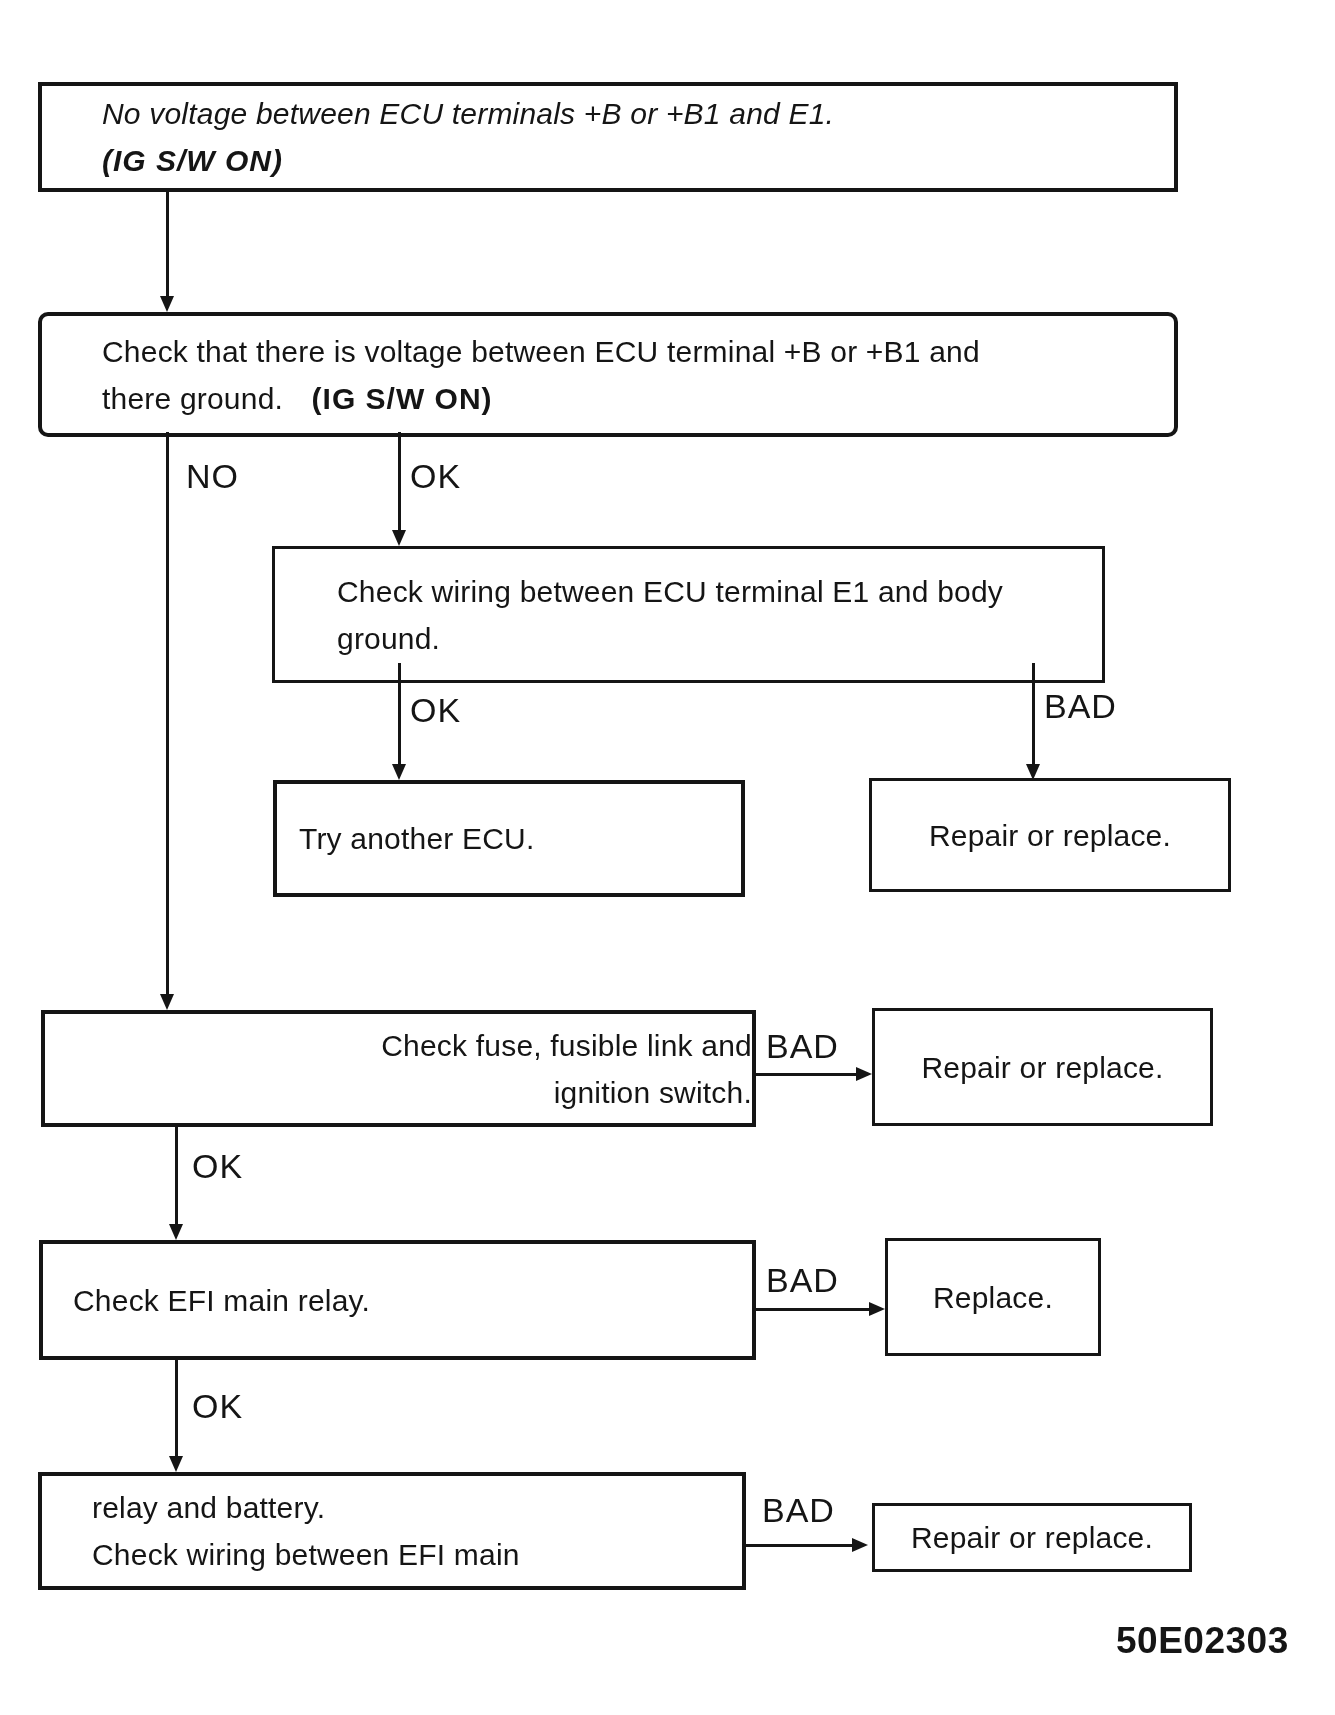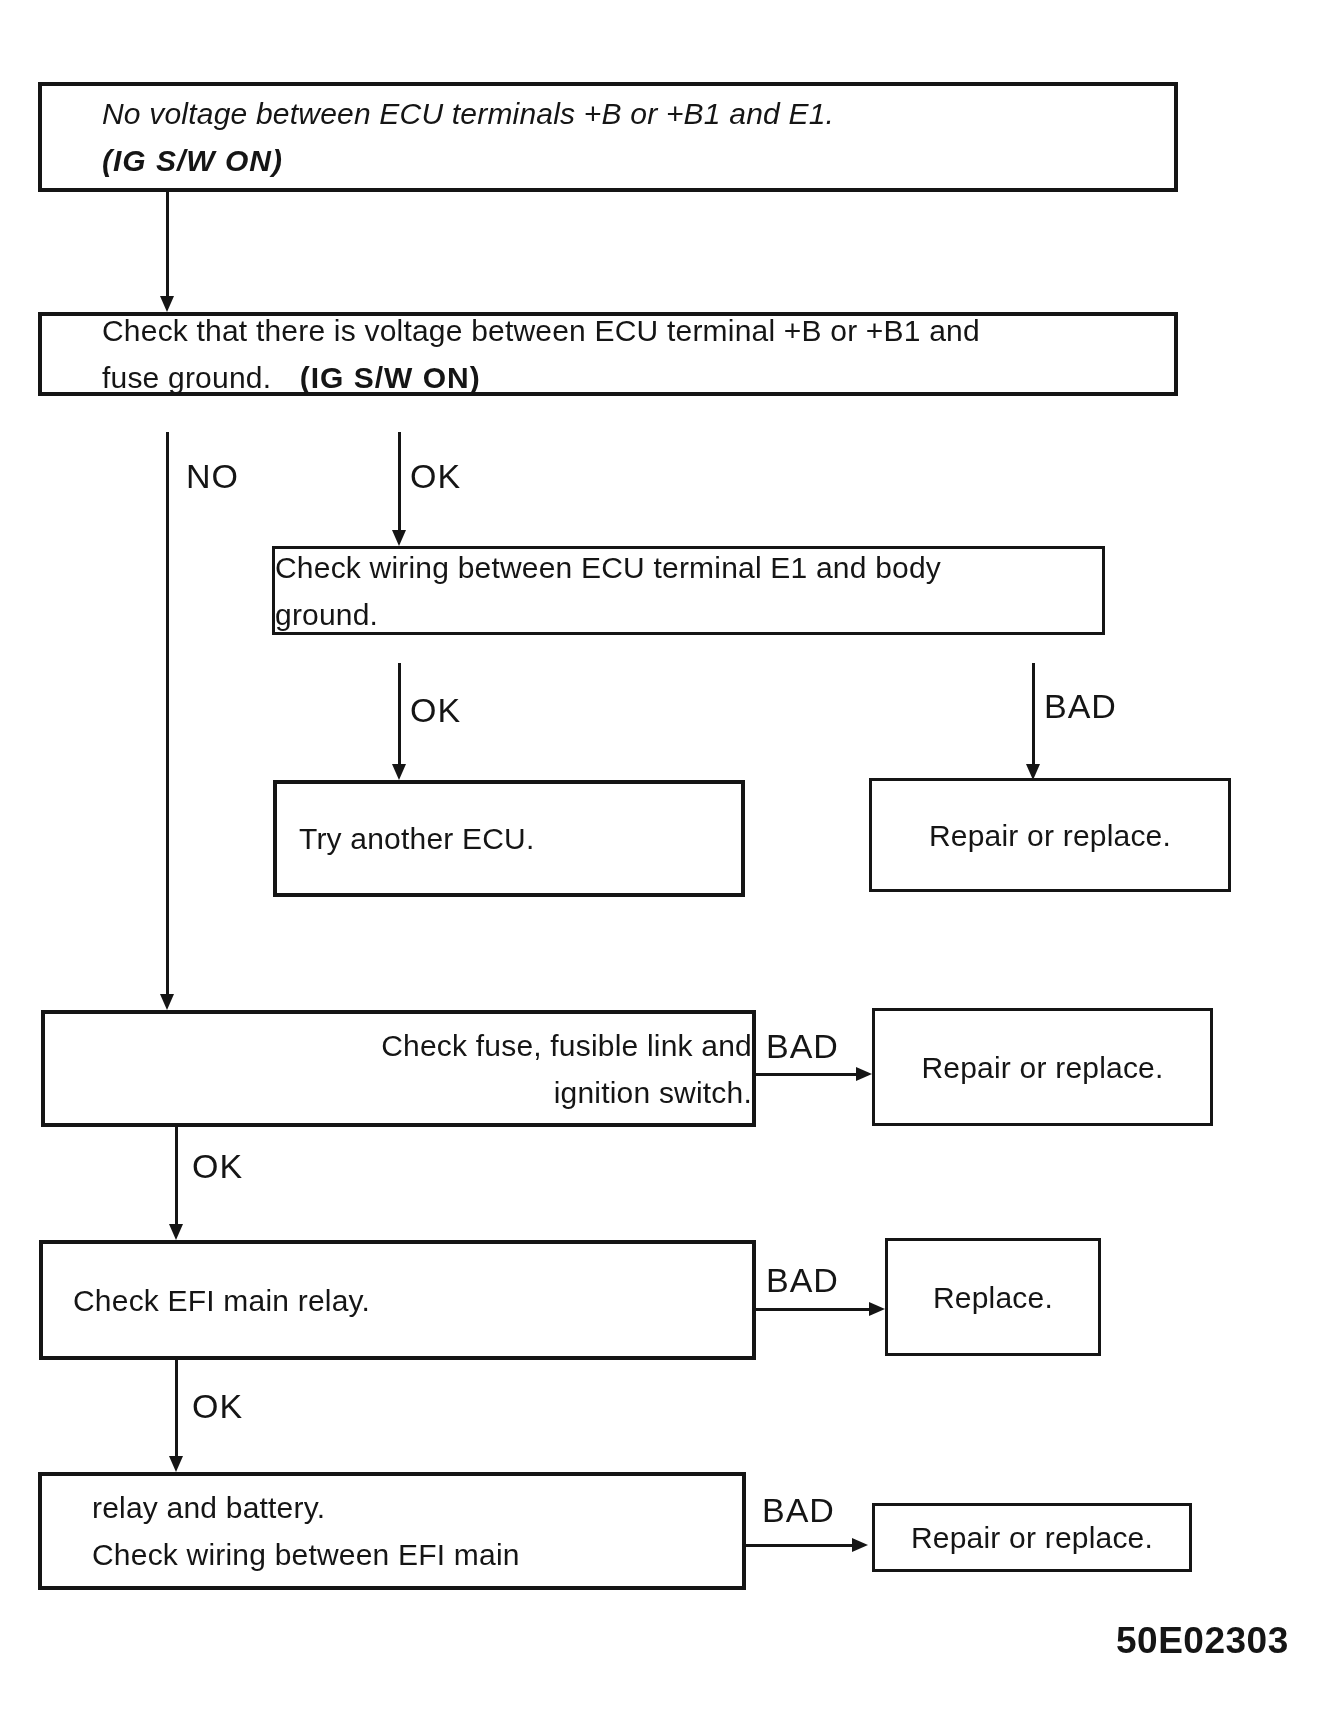--- a/index.html
+++ b/index.html
@@ -88,37 +88,37 @@
 <div class="canvas">
 
   <div class="node" style="left:38px;top:82px;width:1140px;height:110px;padding-left:60px;font-style:italic;">
     <div class="tline">No voltage between ECU terminals +B or +B1 and E1.</div>
     <div class="tline bold">(IG S/W ON)</div>
   </div>
 
   <div class="vline" style="left:166px;top:192px;height:104px;"></div>
   <div class="arrow-down" style="left:160px;top:296px;"></div>
 
-  <div class="node" style="left:38px;top:312px;width:1140px;height:84px;padding-left:60px;">
+  <div class="node" style="left:38px;top:312px;width:1140px;height:125px;padding-left:60px;border-radius:10px;">
     <div class="tline">Check that there is voltage between ECU terminal +B or +B1 and</div>
     <div class="tline">
-      <span>fuse ground.</span>
+      <span>there ground.</span>
       <span class="bold gap-left">(IG S/W ON)</span>
     </div>
   </div>
 
   <div class="vline" style="left:166px;top:432px;height:562px;"></div>
   <div class="arrow-down" style="left:160px;top:994px;"></div>
   <span class="blabel" style="left:186px;top:458px;">NO</span>
 
   <div class="vline" style="left:398px;top:432px;height:98px;"></div>
   <div class="arrow-down" style="left:392px;top:530px;"></div>
   <span class="blabel" style="left:410px;top:458px;">OK</span>
 
-  <div class="node thin" style="left:272px;top:546px;width:833px;height:89px;">
+  <div class="node thin" style="left:272px;top:546px;width:833px;height:137px;padding-left:62px;">
     <div class="tline">Check wiring between ECU terminal E1 and body</div>
     <div class="tline">ground.</div>
   </div>
 
   <div class="vline" style="left:398px;top:663px;height:101px;"></div>
   <div class="arrow-down" style="left:392px;top:764px;"></div>
   <span class="blabel" style="left:410px;top:692px;">OK</span>
 
   <div class="vline" style="left:1032px;top:663px;height:101px;"></div>
   <div class="arrow-down" style="left:1026px;top:764px;"></div>

